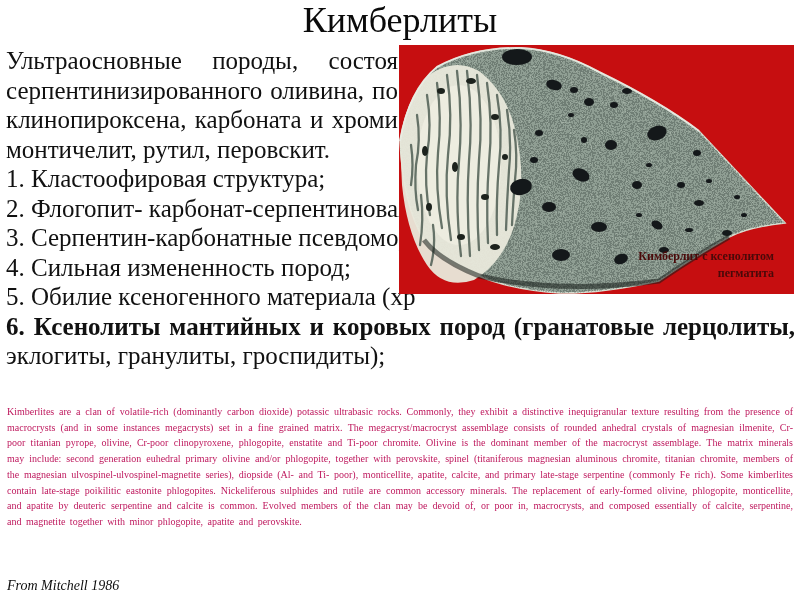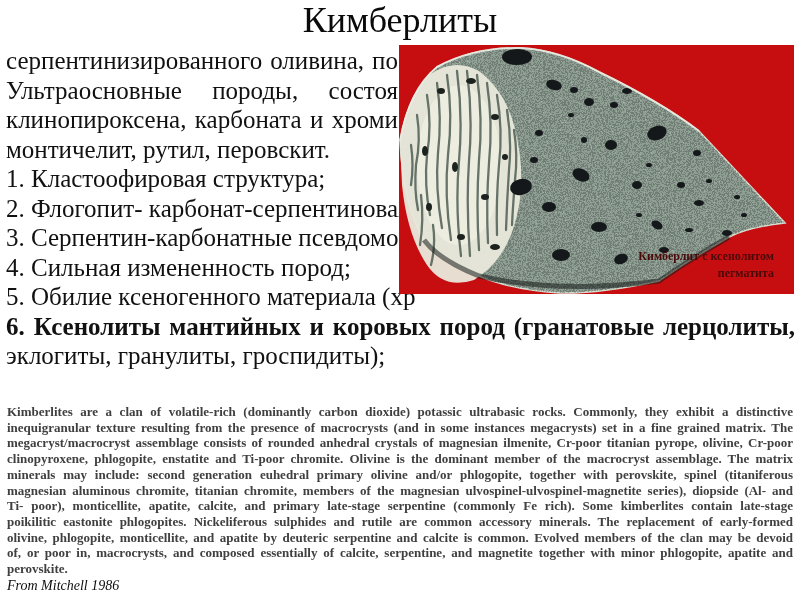--- a/index.html
+++ b/index.html
@@ -30,36 +30,36 @@
     background:#c60e10;z-index:5;
   }
   .figure svg{position:absolute;left:0;top:0;}
   .fig-caption{
     position:absolute;right:20px;top:203px;
     text-align:right;font-weight:bold;font-size:12px;line-height:16.5px;
     color:#4a0909;z-index:6;
   }
   .en-block{
     position:absolute;left:7px;top:404px;width:786px;
-    font-size:13px;line-height:15.7px;font-weight:bold;
-    text-align:justify;color:#404040;word-spacing:2px;
+    font-size:10px;line-height:15.7px;font-weight:normal;
+    text-align:justify;color:#be185d;word-spacing:2px;
   }
   .attribution{
     position:absolute;left:7px;top:578px;width:400px;
     font-size:14px;font-weight:normal;font-style:italic;color:#0d0d0d;
   }
 </style>
 </head>
 <body>
 
 <div class="title">Кимберлиты</div>
 
 <div class="ru-block">
+  <div class="ru-line jclip">Ультраосновные породы, состоя</div>
   <div class="ru-line jclip">серпентинизированного оливина, по</div>
-  <div class="ru-line jclip">Ультраосновные породы, состоя</div>
   <div class="ru-line jclip">клинопироксена, карбоната и хроми</div>
   <div class="ru-line">монтичелит, рутил, перовскит.</div>
   <div class="ru-line">1. Кластоофировая структура;</div>
   <div class="ru-line">2. Флогопит- карбонат-серпентиновая</div>
   <div class="ru-line">3. Серпентин-карбонатные псевдомор</div>
   <div class="ru-line">4. Сильная измененность пород;</div>
   <div class="ru-line">5. Обилие ксеногенного материала (хр</div>
   <div class="ru-line jfull">6. Ксенолиты мантийных и коровых пород (гранатовые лерцолиты,</div>
   <div class="ru-line">эклогиты, гранулиты, гроспидиты);</div>
 </div>

